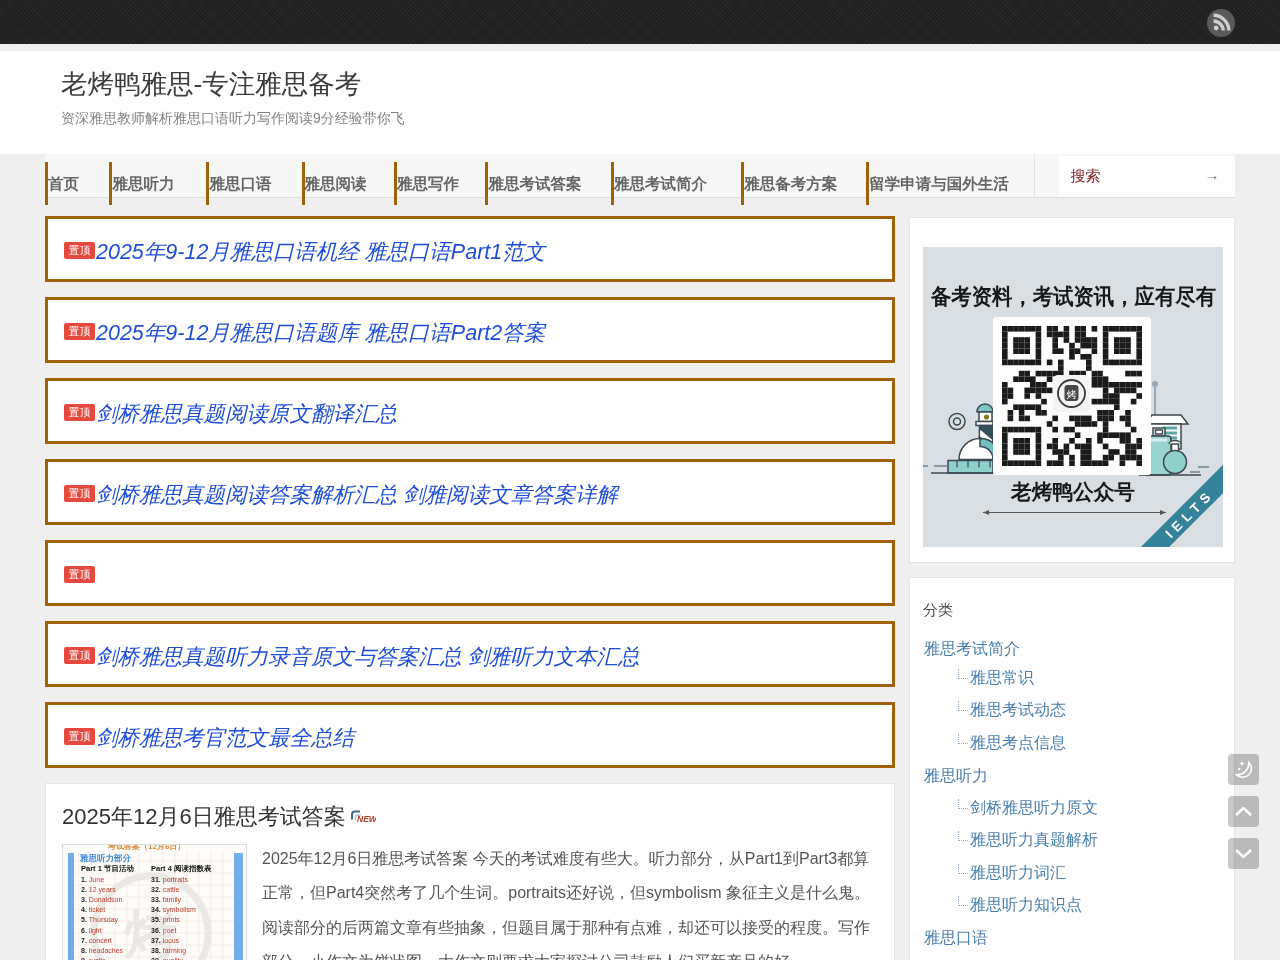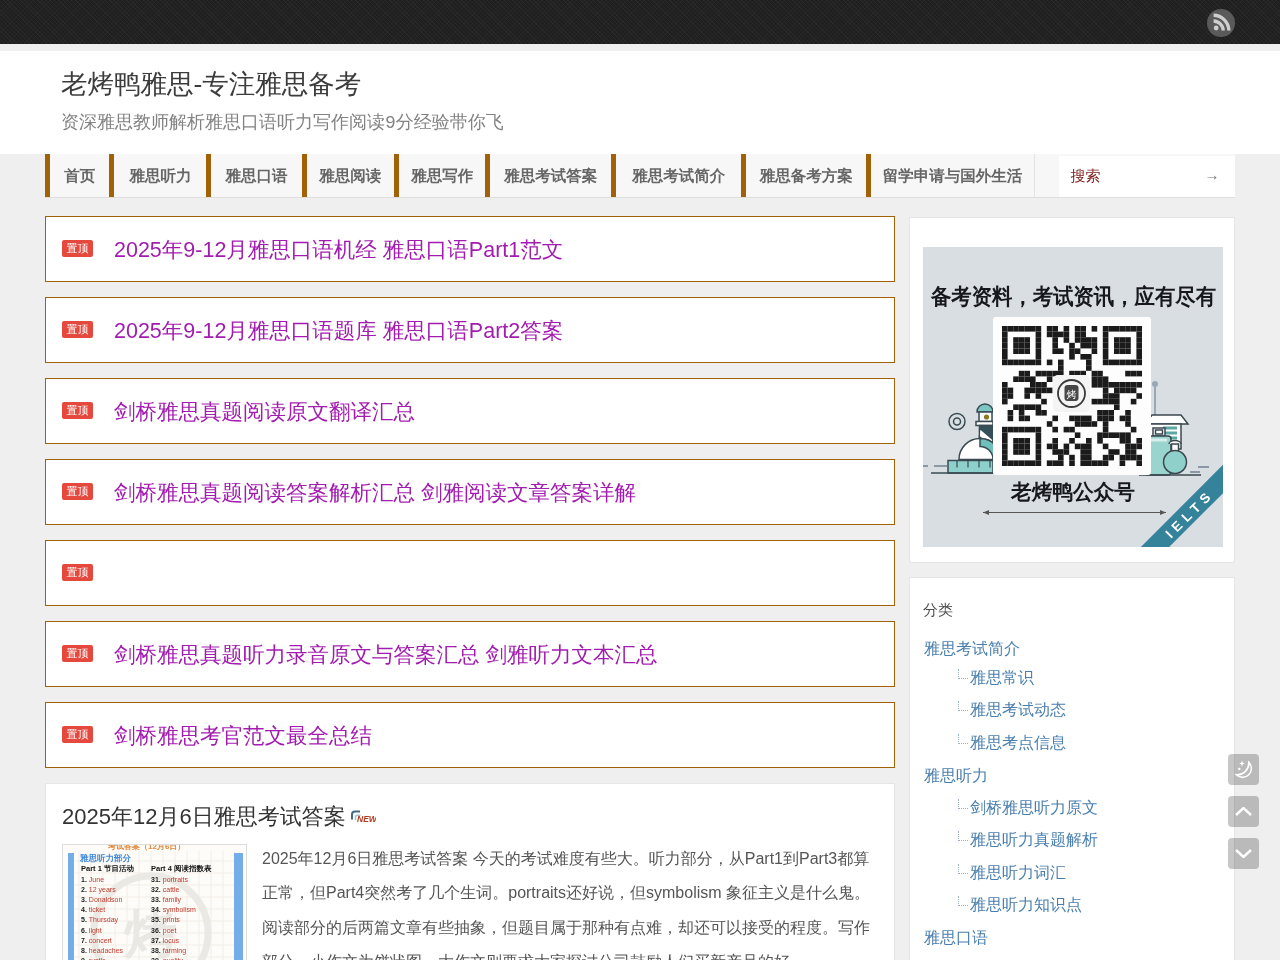--- a/index.html
+++ b/index.html
@@ -1,32 +1,32 @@
 <!DOCTYPE html>
 <html><head><meta charset="utf-8">
 <style>
 * {margin:0;padding:0;box-sizing:border-box}
 html,body {width:1280px;height:960px;overflow:hidden;background:#efefef;
  font-family:"Liberation Sans",sans-serif;}
 .topbar {position:absolute;left:0;top:0;width:1280px;height:44px;background:#1f1f1f;background-image:repeating-linear-gradient(45deg,rgba(255,255,255,0.03) 0 1px,transparent 1px 3px),repeating-linear-gradient(-45deg,rgba(255,255,255,0.02) 0 1px,transparent 1px 3px);}
 .rss {position:absolute;left:1207px;top:9px;}
 .hdr {position:absolute;left:0;top:51px;width:1280px;height:103px;background:#fff;}
 .hdr h1 {position:absolute;left:61px;top:15px;font-size:26.5px;font-weight:normal;color:#3c3c3c;}
-.hdr p {position:absolute;left:61px;top:59px;font-size:18px;color:#828282;font-family:Liberation Mono, monospace;}
+.hdr p {position:absolute;left:61px;top:59px;font-size:14px;color:#828282;}
 .nav {position:absolute;left:45px;top:154px;width:1190px;height:44px;background:#f7f7f7;
  border-bottom:1px solid #dedede;}
-.ni {position:absolute;top:0;height:43px;line-height:43px;text-align:center;
- font-weight:bold;color:#666;border-left:5px solid #a16207;font-size:15.5px;}
+.ni {position:absolute;top:8px;height:43px;line-height:43px;
+ font-weight:bold;color:#666;border-left:3px solid #a16207;font-size:15.5px;}
 .nav .search {position:absolute;left:1013.5px;top:2px;width:176px;height:41px;background:#fff;}
 .search span {position:absolute;left:12px;top:11px;color:#7f1d1d;font-size:15px;}
 .search b {position:absolute;right:15px;top:10px;color:#777;font-size:15px;font-weight:normal;}
-.card {position:absolute;left:45px;width:850px;height:66px;background:#fff;border:1px solid #a16207;}
+.card {position:absolute;left:45px;width:850px;height:66px;background:#fff;border:3px solid #a16207;}
 .zd {position:absolute;left:16px;top:23px;width:31px;height:17px;background:#e5483d;color:#fff;
  font-size:11px;line-height:17px;text-align:center;border-radius:2px;}
-.ct {position:absolute;left:68px;top:18px;font-size:21.5px;color:#a21caf;}
+.ct {position:absolute;left:48px;top:18px;font-size:21.5px;color:#1d4ed8;font-style:italic;}
 .article {position:absolute;left:45px;top:783px;width:850px;height:300px;background:#fff;border:1px solid #e5e5e5;}
 .article h2 {position:absolute;left:16px;top:18px;font-size:22px;font-weight:normal;color:#333;}
 .new {position:absolute;left:304px;top:26px;font-style:italic;}
 .thumb {position:absolute;left:16px;top:60px;width:185px;height:230px;border:1px solid #ddd;overflow:hidden;}
 .excerpt {position:absolute;left:216px;top:58px;width:614px;font-size:16px;color:#555;line-height:34.4px;}
 .sb1 {position:absolute;left:909px;top:217px;width:326px;height:346px;background:#fff;border:1px solid #e5e5e5;}
 .sb1 svg {position:absolute;left:13px;top:29px;}
 .sb2 {position:absolute;left:909px;top:577px;width:326px;height:390px;background:#fff;border:1px solid #e5e5e5;}
 .sb2 h3 {position:absolute;left:13px;top:23px;font-size:15px;color:#4d4d4d;font-weight:normal;}
 .cat {position:absolute;left:14px;height:32.5px;line-height:32.5px;font-size:16px;color:#4a7fad;}

